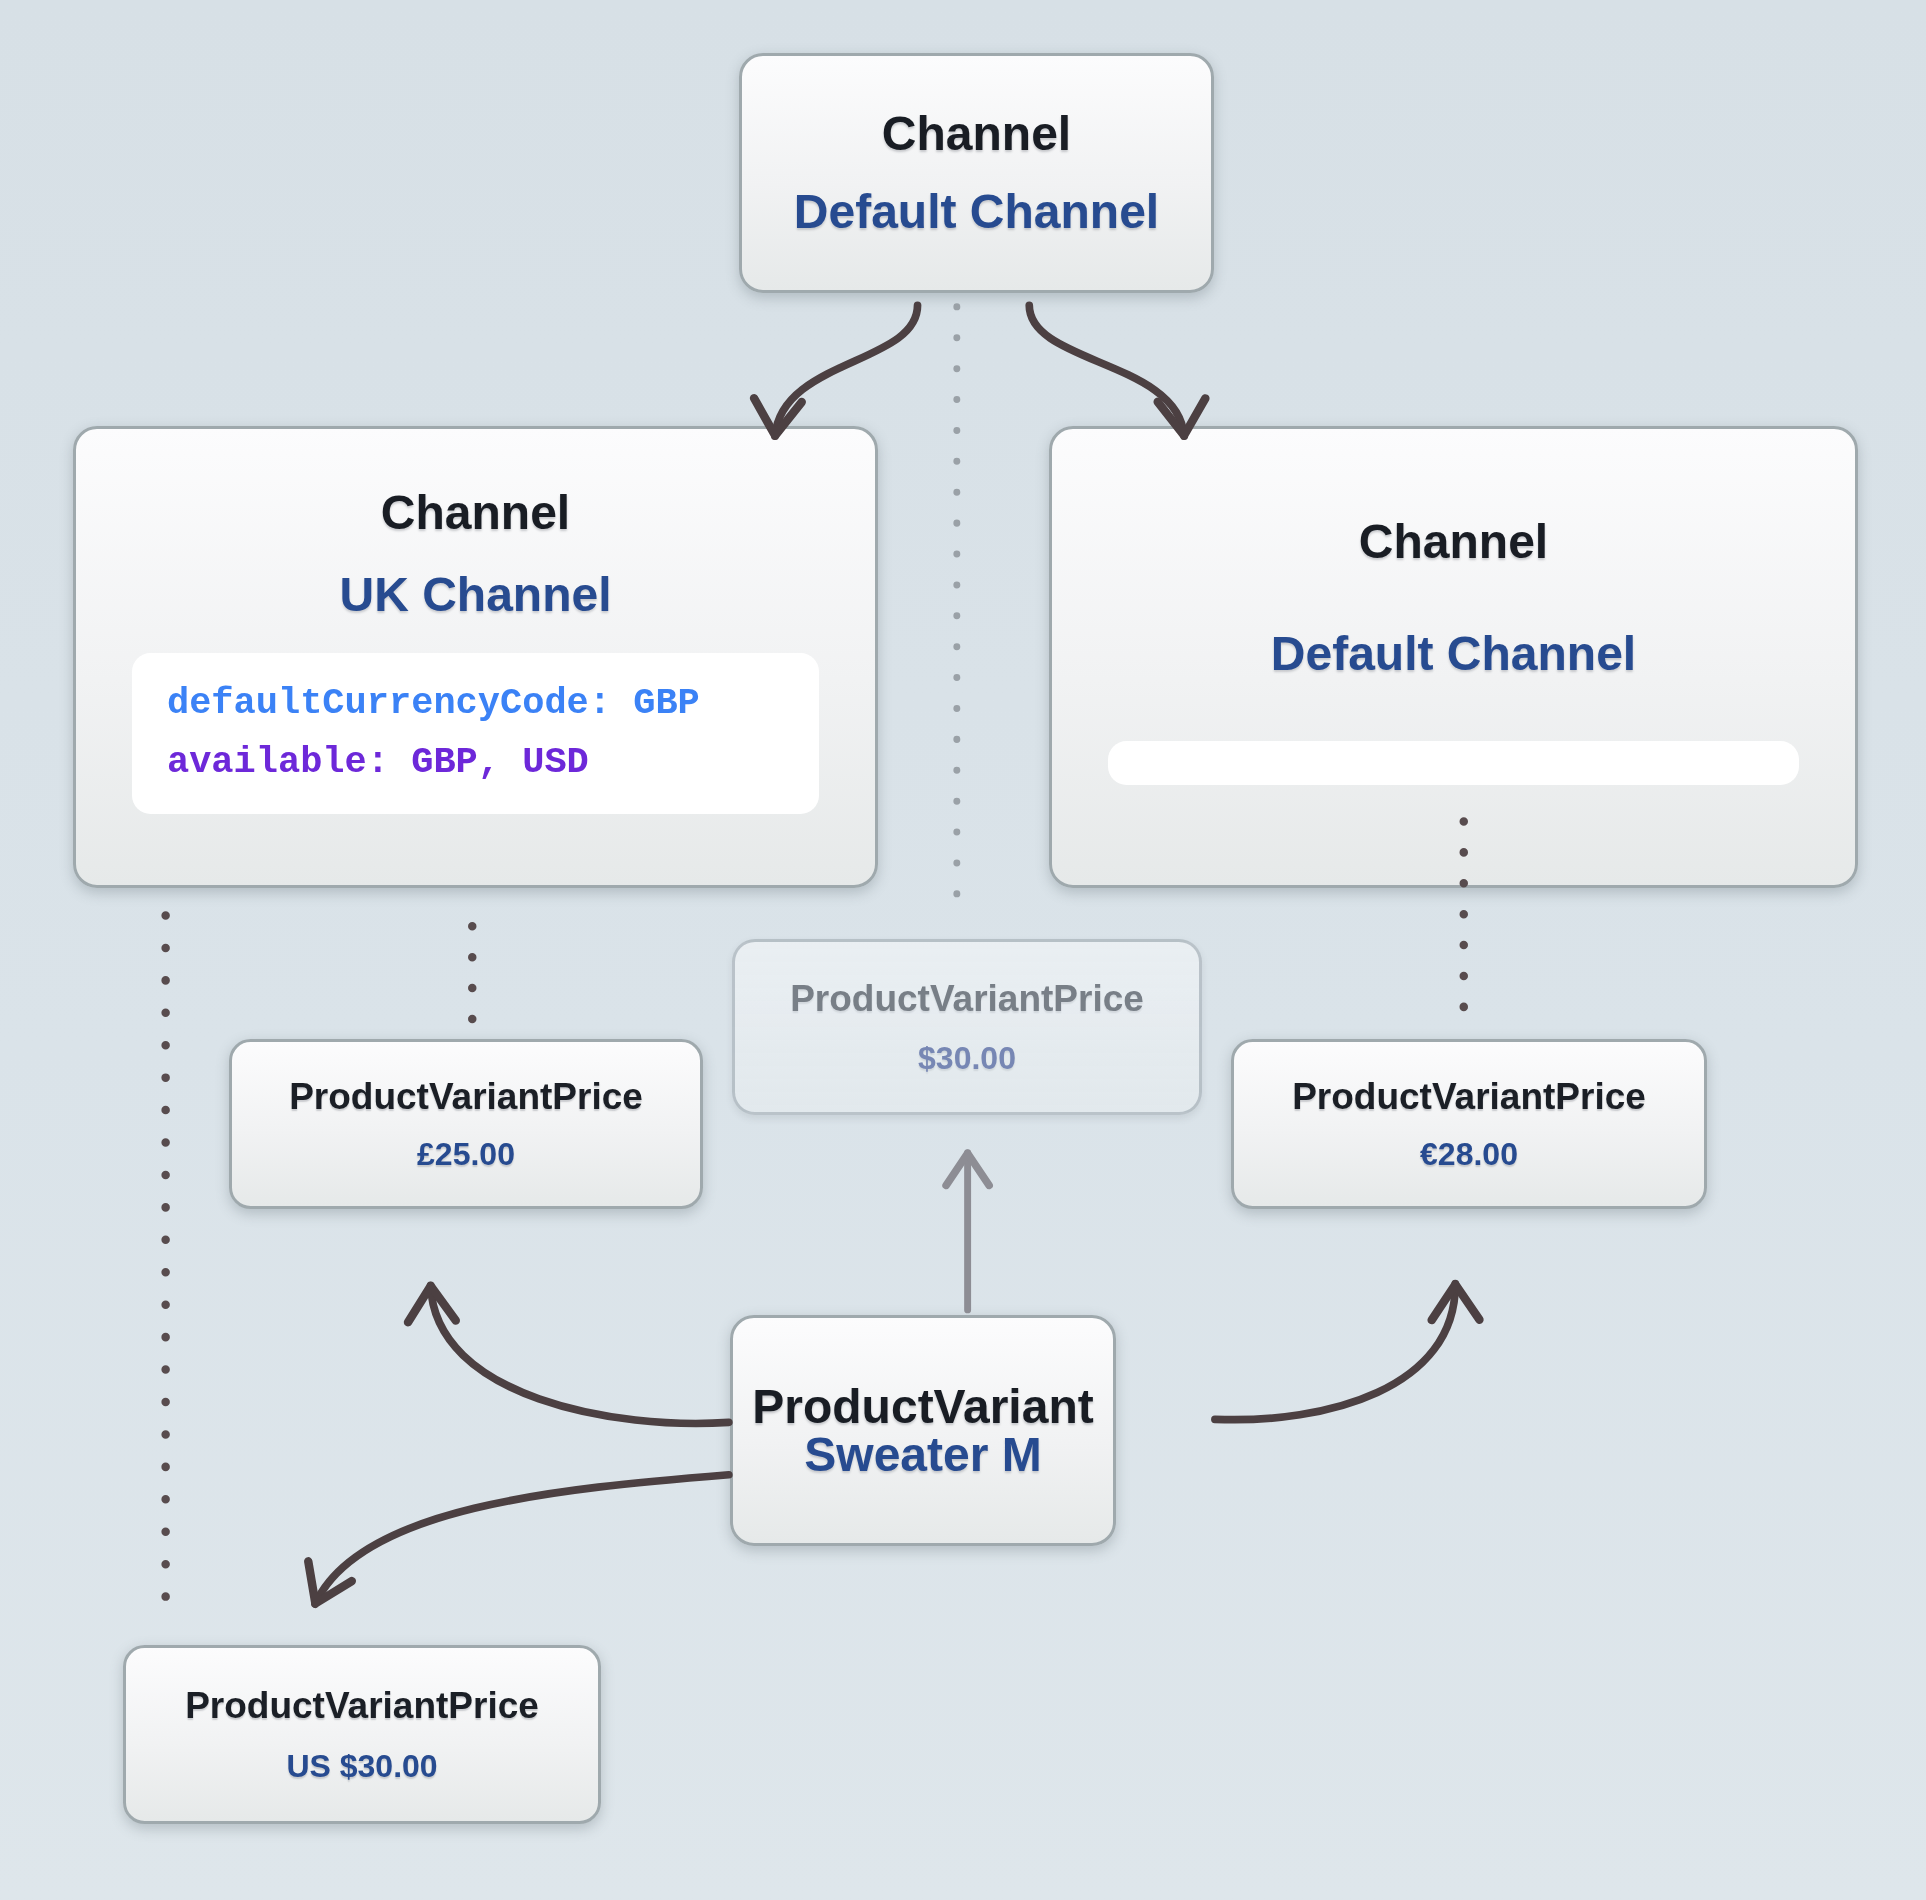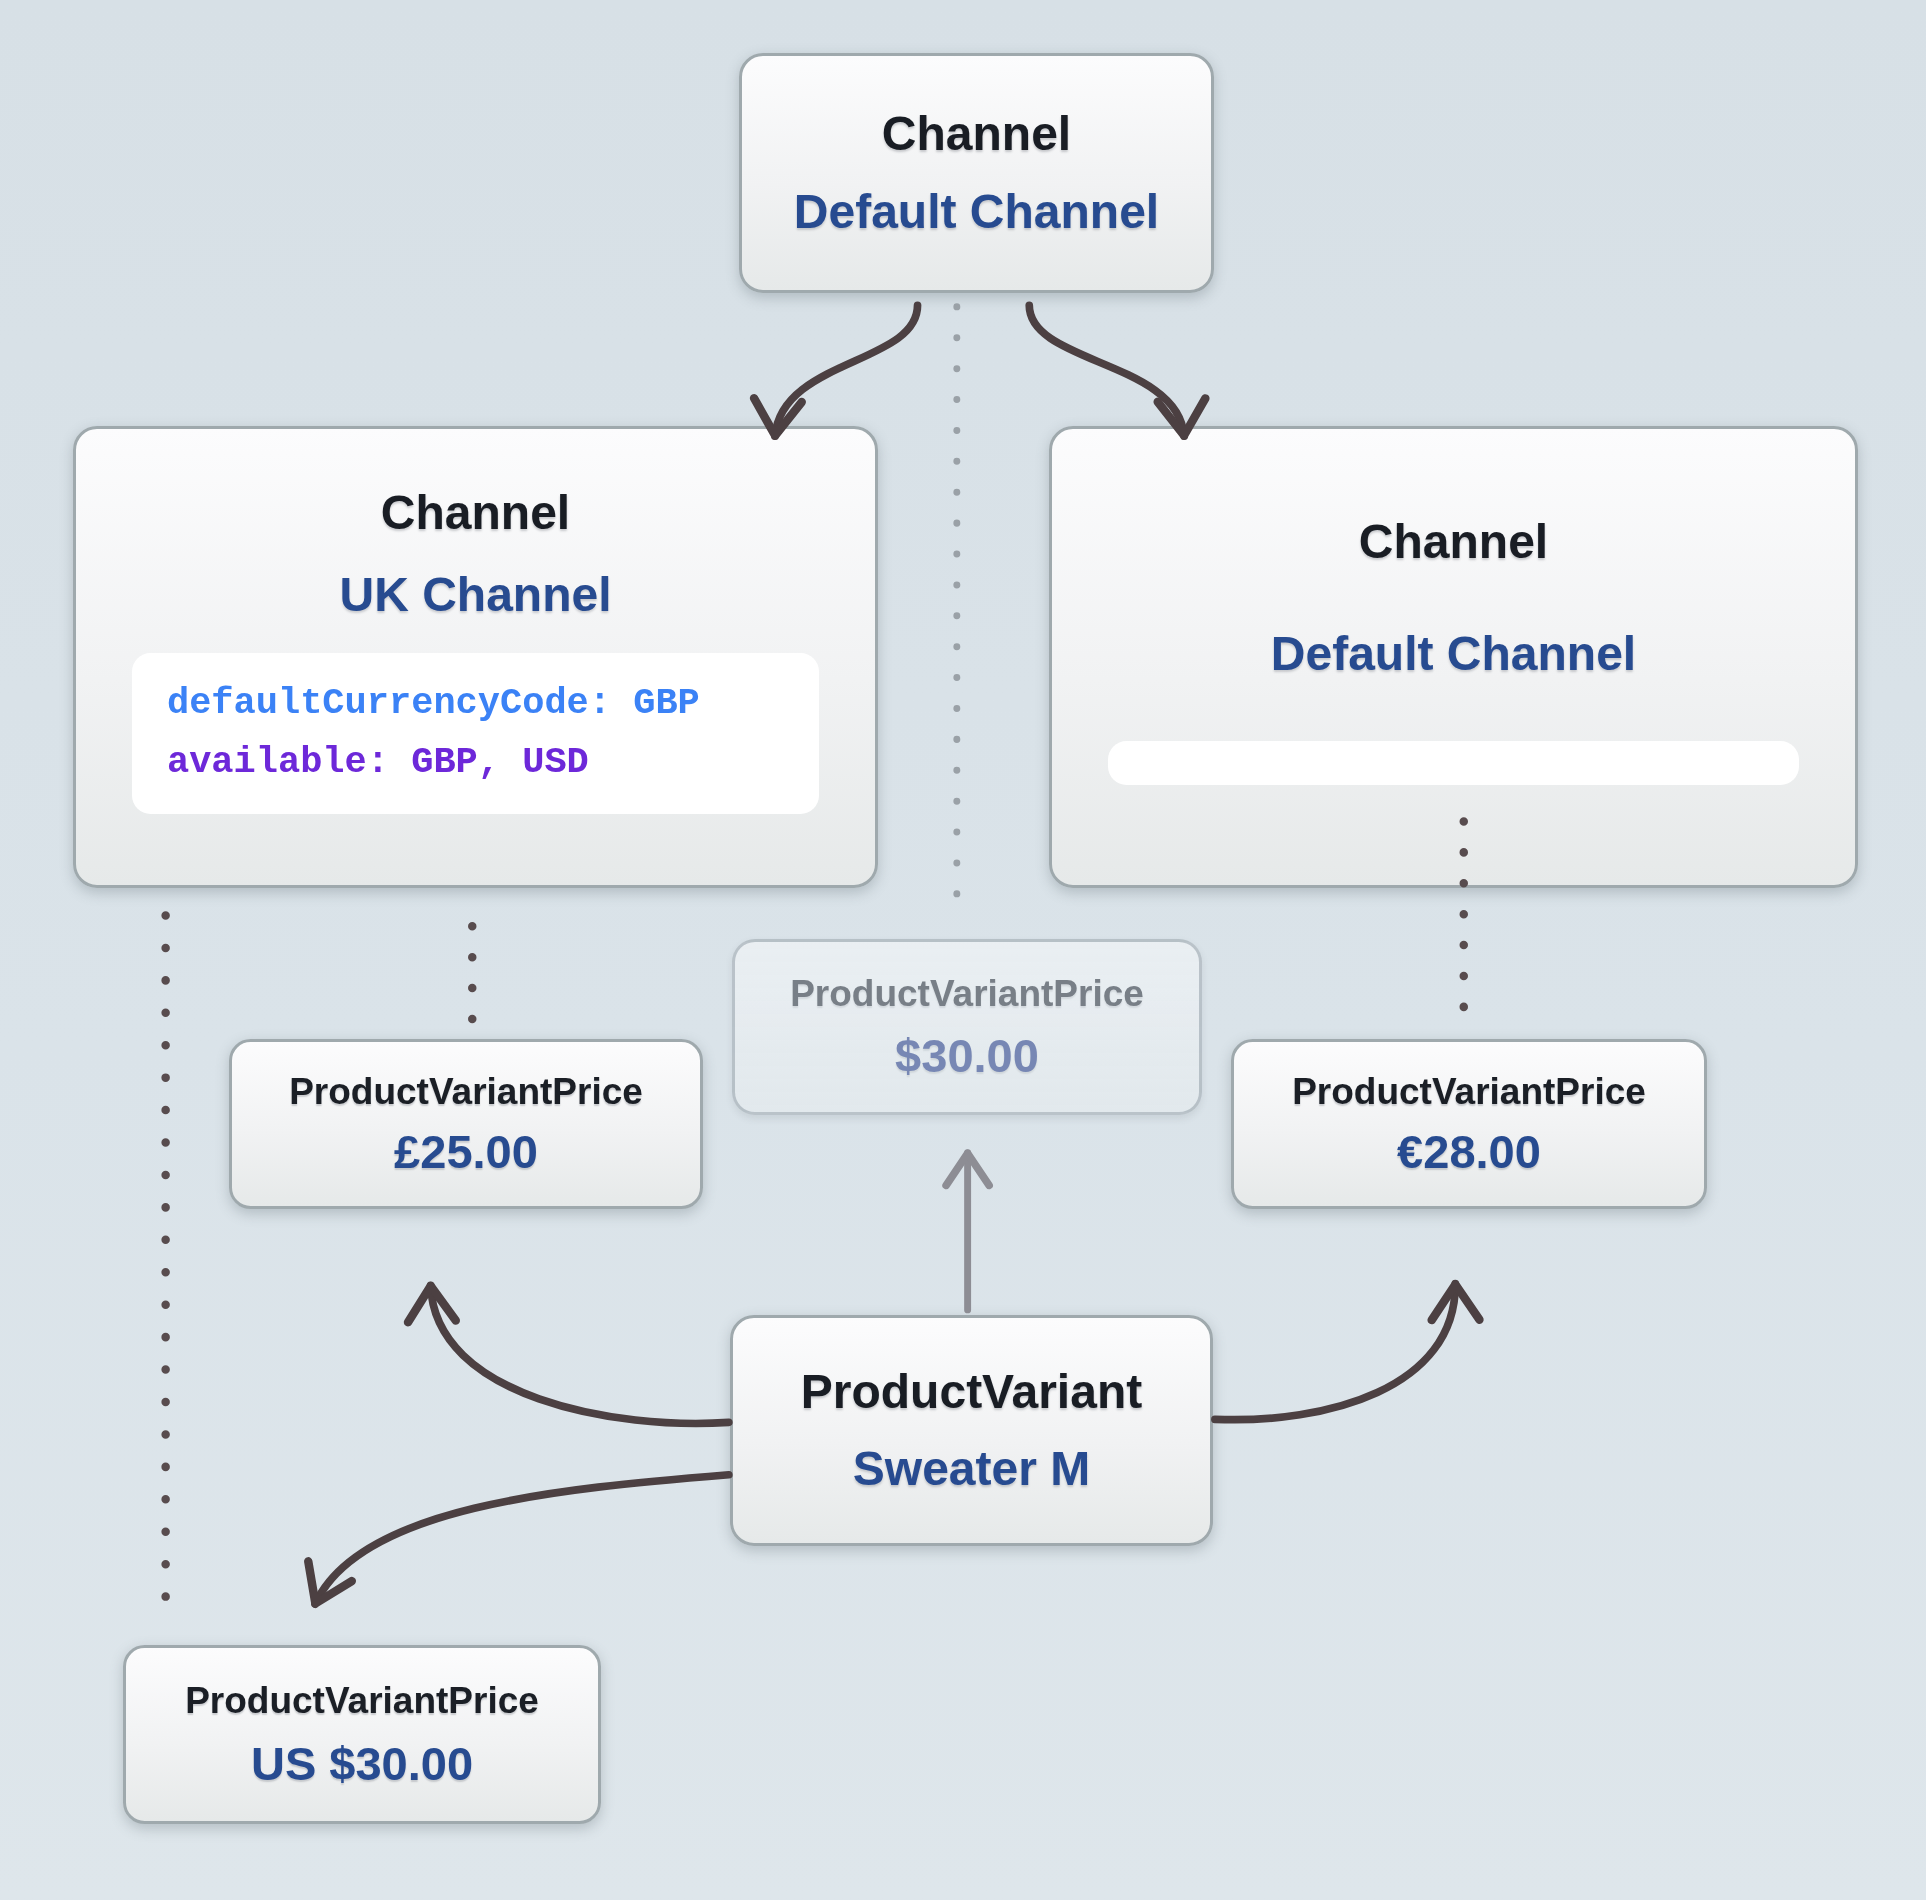--- a/index.html
+++ b/index.html
@@ -54,21 +54,21 @@
   }
   .price-title {
     color: #1b1f26;
     font-size: 37px;
     font-weight: 700;
     line-height: 1;
     text-shadow: 0 1.5px 1.5px rgba(30, 36, 48, 0.20);
   }
   .price-value {
     color: #274b90;
-    font-size: 47px;
+    font-size: 32px;
     font-weight: 700;
     line-height: 1;
     text-shadow: 0 1.5px 1.5px rgba(30, 36, 48, 0.18);
   }
   .code-block {
     width: 86%;
     box-sizing: border-box;
     background: #ffffff;
     border-radius: 18.5px;
     padding: 21.6px 35px;
@@ -97,21 +97,21 @@
     text-shadow: 0 1.5px 1.5px rgba(30, 36, 48, 0.10);
   }
 
   
   #node-default-channel  { left: 739px;  top: 53px;   width: 475px;  height: 240px; padding: 23px 0; }
   #node-uk-channel       { left: 73px;   top: 426px;  width: 805px; height: 462px; padding: 26px 0 37px; }
   #node-germany-channel  { left: 1049px; top: 426px;  width: 809px; height: 462px; padding: 26px 0 37px; }
   #node-default-price    { left: 732px;  top: 939px; width: 470px;  height: 176px; border-radius: 23px; padding: 14px 0; }
   #node-uk-price         { left: 229px;  top: 1039px; width: 474px;  height: 170px; border-radius: 21.6px; padding: 14px 0; }
   #node-germany-price    { left: 1231px; top: 1039px; width: 476px;  height: 170px; border-radius: 21.6px; padding: 14px 0; }
-  #node-product-variant  { left: 730px;  top: 1315px; width: 483px;  height: 231px; padding: 21.6px 0; }
+  #node-product-variant  { left: 730px;  top: 1315px; width: 386px;  height: 231px; padding: 21.6px 0; justify-content: center; }
   #node-us-price         { left: 123px;  top: 1645px; width: 478px;  height: 179px; border-radius: 21.6px; padding: 14px 0; }
 </style>
 </head>
 <body>
 
 <div id="canvas">
 
   <svg id="edge-layer" viewBox="0 0 2500 2467" xmlns="http://www.w3.org/2000/svg">
     <defs>
       <marker id="head-dark" markerUnits="strokeWidth" markerWidth="12" markerHeight="12" viewBox="-6 -6 12 12" refX="0.3" refY="0" orient="auto">

